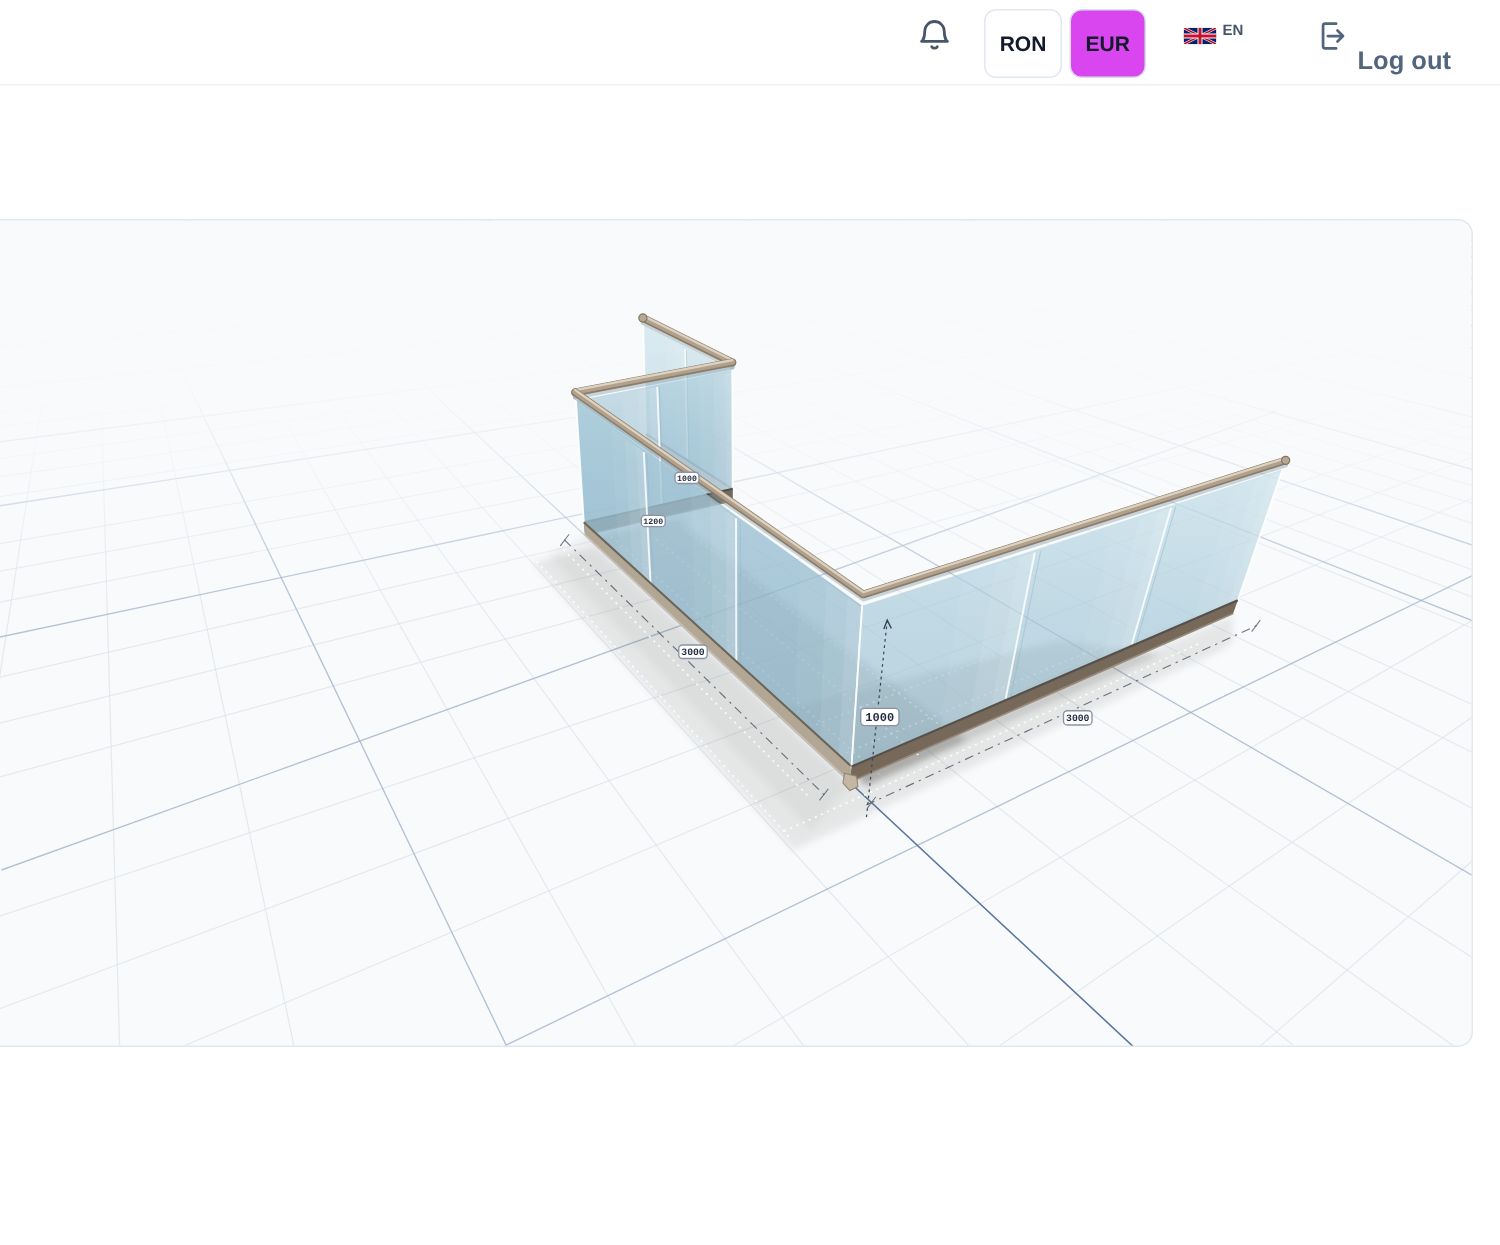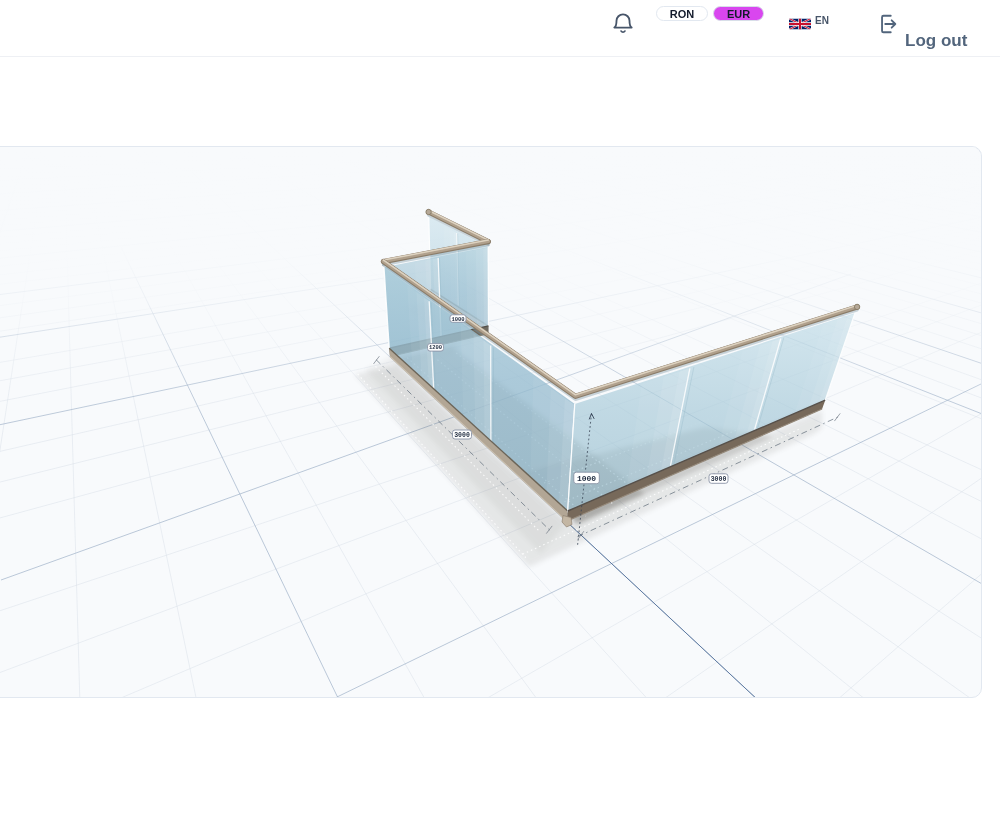--- a/index.html
+++ b/index.html
@@ -1,17 +1,17 @@
 <!DOCTYPE html>
 <html><head><meta charset="utf-8">
 <style>
 * { margin:0; padding:0; box-sizing:border-box; }
 html,body { width:1000px; height:830px; background:#ffffff; font-family:"Liberation Sans",sans-serif; overflow:hidden; }
 .topbar { position:absolute; left:0; top:0; width:1000px; height:57px; background:#fff; border-bottom:1px solid #eef0f4; }
-.btn { position:absolute; top:6px; height:15px; border-radius:8px; font-size:11px; font-weight:bold; color:#121a2b;
+.btn { position:absolute; top:6px; height:46px; border-radius:8px; font-size:14px; font-weight:bold; color:#121a2b;
   display:flex; align-items:center; justify-content:center; }
 .ron { left:656px; width:52px; background:#fff; border:1px solid #e2e8f0; }
 .eur { left:713px; width:51px; background:#d946ef; border:1px solid #d8dfe8; }
 .en { position:absolute; left:815px; top:15px; font-size:10px; color:#475569; font-weight:bold; }
 .logout { position:absolute; left:905px; top:31px; font-size:17px; color:#52657c; font-weight:bold; }
 .canvas { position:absolute; left:-20px; top:146px; width:1002px; height:552px; background:#f8fafc;
   border:1px solid #e2e8f0; border-radius:10px; overflow:hidden; }
 svg.scene { position:absolute; left:0; top:0; }
 .minor .gm { stroke:#d3dbe4; stroke-width:0.8; opacity:0.52; }
 .majorg .gm { stroke:#9cafc6; stroke-width:0.9; opacity:0.75; }

